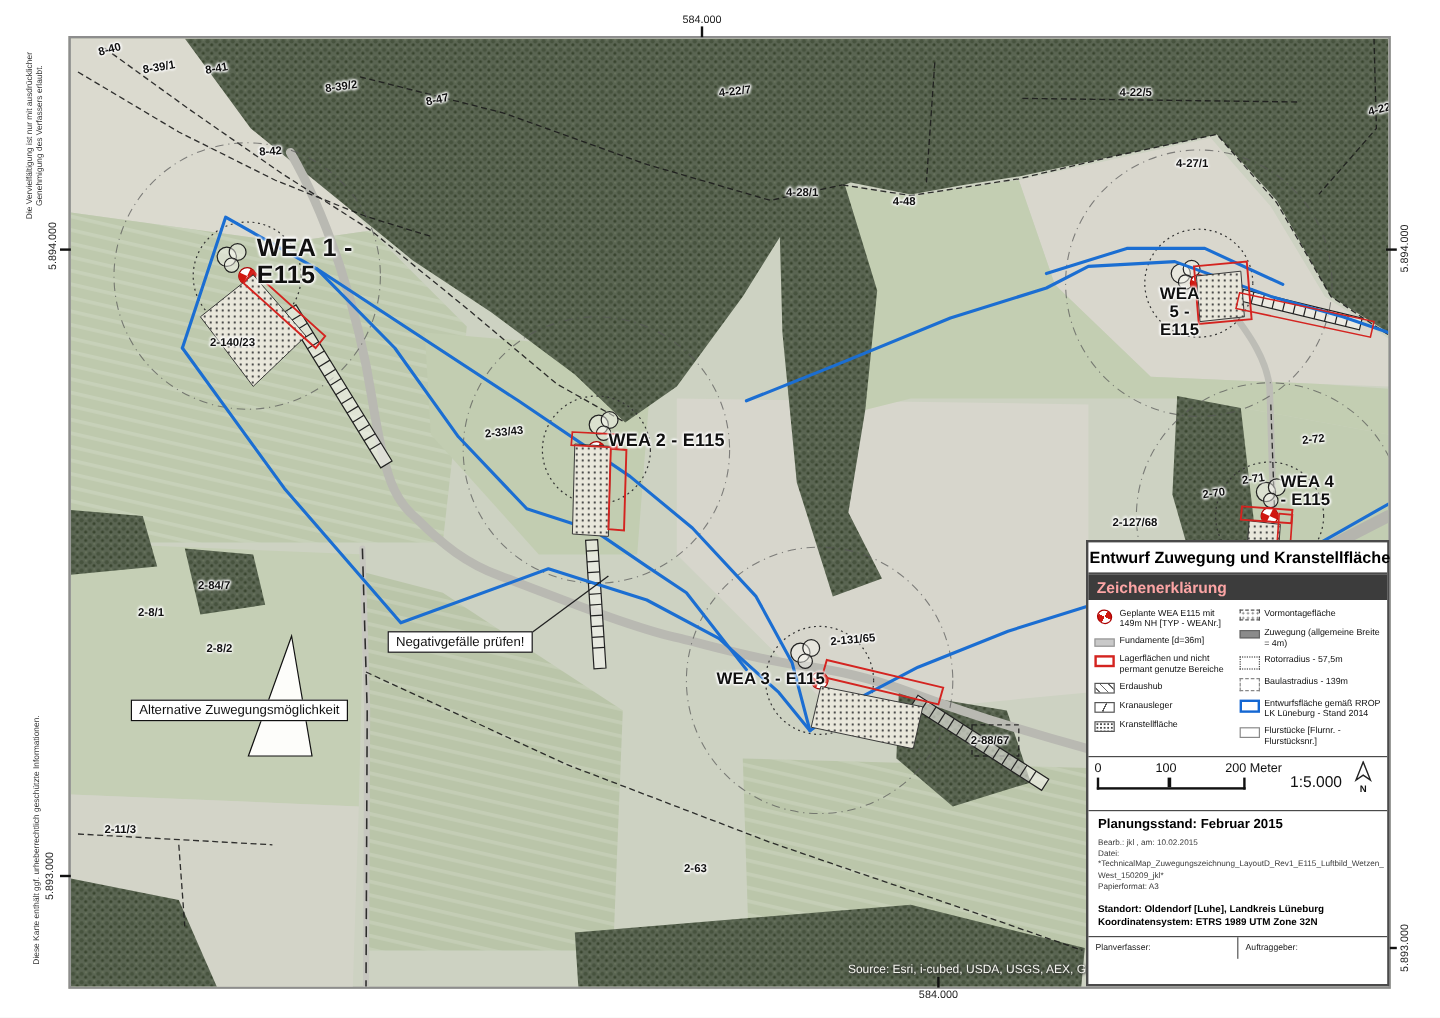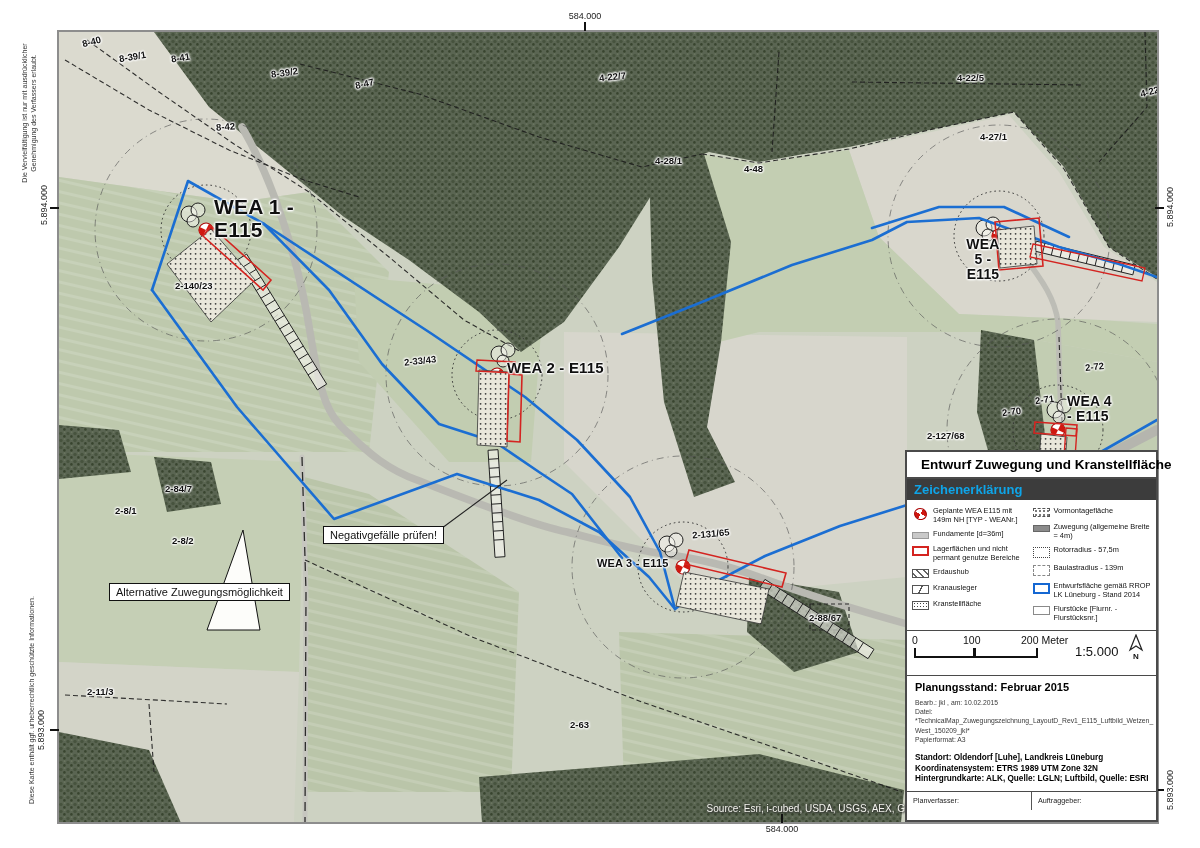--- a/index.html
+++ b/index.html
@@ -21,22 +21,22 @@
   .vrt{transform:translate(-50%,-50%) rotate(-90deg);}
   .tick{position:absolute;background:#111;}
   .copyright{position:absolute;font-size:7px;color:#333;text-align:center;line-height:1.25;
              white-space:pre-line;transform:translate(-50%,-50%) rotate(-90deg);}
   
   #tblock{position:absolute;left:905px;top:450px;width:253px;height:372px;background:#fff;
           border:2px solid #4a4a4a;box-sizing:border-box;z-index:30;}
   #tb-title{border-bottom:2px solid #4a4a4a;padding:7px 7px 4px 7px;font-weight:bold;
             font-size:20px;letter-spacing:-.3px;white-space:nowrap;}
   #tb-title sup{font-size:9.5px;font-weight:bold;}
-  #tb-sub{border-bottom:2px solid #4a4a4a;padding:5px 14px;font-weight:bold;font-size:13.5px;white-space:nowrap;}
-  #tb-leghead{background:#3c3c3c;color:#0ea5e9;font-weight:bold;font-size:13px;padding:3px 7px;}
+  #tb-sub{border-bottom:2px solid #4a4a4a;padding:5px 1px;font-weight:bold;font-size:13.5px;white-space:nowrap;}
+  #tb-leghead{background:#3c3c3c;color:#fca5a5;font-weight:bold;font-size:13px;padding:3px 7px;}
   #tb-legend{display:flex;border-bottom:1.5px solid #4a4a4a;padding:7px 3px 8px 5px;min-height:96px;}
   .legcol{width:50%;display:flex;flex-direction:column;gap:6px;}
   .legitem{display:flex;gap:4px;font-size:7.4px;line-height:1.15;color:#111;align-items:flex-start;}
   .sw{flex:0 0 17px;height:9px;margin-top:1px;box-sizing:border-box;position:relative;}
   .sw-wea-symbol{height:12px;flex-basis:13px;margin-left:2px;margin-right:2px;border-radius:50%;
      border:1px solid #a00;background:conic-gradient(#d01810 0 90deg,#fff 90deg 180deg,#d01810 180deg 270deg,#fff 270deg 360deg);
      transform:rotate(25deg);}
   .sw-fundamente{background:#c9c9c9;border:1px solid #999;height:7px;margin-top:2px;}
   .sw-lager{border:2px solid #d42420;background:#fff;height:10px;}
   .sw-erdaushub{border:1px solid #555;background:repeating-linear-gradient(45deg,#fff 0 2px,#666 2px 3px,#fff 3px 5px);}
@@ -283,21 +283,21 @@
     <div id="labels-layer">
         <div class="maplbl parcel" style="left: 23px; top: 4px; transform: rotate(-15deg); position: absolute;">8-40</div>
         <div class="maplbl parcel" style="left: 60px; top: 19px; transform: rotate(-10deg); position: absolute;">8-39/1</div>
         <div class="maplbl parcel" style="left: 112px; top: 20px; transform: rotate(-10deg); position: absolute;">8-41</div>
         <div class="maplbl parcel" style="left: 212px; top: 35px; transform: rotate(-8deg); position: absolute;">8-39/2</div>
         <div class="maplbl parcel" style="left: 296px; top: 46px; transform: rotate(-12deg); position: absolute;">8-47</div>
         <div class="maplbl parcel" style="left: 157px; top: 89px; transform: rotate(-4deg); position: absolute;">8-42</div>
         <div class="maplbl parcel" style="left: 540px; top: 39px; transform: rotate(-6deg); position: absolute;">4-22/7</div>
         <div class="maplbl parcel" style="left: 596px; top: 123px; transform: rotate(0deg); position: absolute;">4-28/1</div>
         <div class="maplbl parcel" style="left: 685px; top: 131px; transform: rotate(0deg); position: absolute;">4-48</div>
-        <div class="maplbl parcel" style="left: 874px; top: 40px; transform: rotate(0deg); position: absolute; margin-left: 24px;">4-22/5</div>
+        <div class="maplbl parcel" style="left: 874px; top: 40px; transform: rotate(0deg); position: absolute;">4-22/5</div>
         <div class="maplbl parcel" style="left: 1081px; top: 53px; transform: rotate(-14deg); position: absolute;">4-22/4</div>
         <div class="maplbl parcel" style="left: 921px; top: 99px; transform: rotate(0deg); position: absolute;">4-27/1</div>
         <div class="maplbl parcel" style="left: 116px; top: 248px; transform: rotate(0deg); position: absolute;">2-140/23</div>
         <div class="maplbl parcel" style="left: 345px; top: 323px; transform: rotate(-6deg); position: absolute;">2-33/43</div>
         <div class="maplbl parcel" style="left: 106px; top: 451px; transform: rotate(0deg); position: absolute;">2-84/7</div>
         <div class="maplbl parcel" style="left: 56px; top: 473px; transform: rotate(0deg); position: absolute;">2-8/1</div>
         <div class="maplbl parcel" style="left: 113px; top: 503px; transform: rotate(0deg); position: absolute;">2-8/2</div>
         <div class="maplbl parcel" style="left: 28px; top: 654px; transform: rotate(0deg); position: absolute;">2-11/3</div>
         <div class="maplbl parcel" style="left: 511px; top: 687px; transform: rotate(0deg); position: absolute;">2-63</div>
         <div class="maplbl parcel" style="left: 633px; top: 496px; transform: rotate(-5deg); position: absolute;">2-131/65</div>
@@ -306,21 +306,21 @@
         <div class="maplbl parcel" style="left: 976px; top: 362px; transform: rotate(-8deg); position: absolute;">2-71</div>
         <div class="maplbl parcel" style="left: 1026px; top: 329px; transform: rotate(-6deg); position: absolute;">2-72</div>
         <div class="maplbl parcel" style="left: 868px; top: 398px; transform: rotate(0deg); position: absolute;">2-127/68</div>
         <div class="maplbl wea" style="left: 155px; top: 164px; font-size: 21px; position: absolute; text-align: left;">
           <div>WEA 1 -</div>
           <div>E115</div>
         </div>
         <div class="maplbl wea" style="left: 448px; top: 328px; font-size: 15px; position: absolute; text-align: left;">
           <div>WEA 2 - E115</div>
         </div>
-        <div class="maplbl wea" style="left: 538px; top: 526px; font-size: 11px; position: absolute; text-align: left;">
+        <div class="maplbl wea" style="left: 538px; top: 526px; font-size: 14px; position: absolute; text-align: left;">
           <div>WEA 3 - E115</div>
         </div>
         <div class="maplbl wea" style="left: 1008px; top: 362px; font-size: 14px; position: absolute; text-align: left;">
           <div>WEA 4</div>
           <div>- E115</div>
         </div>
         <div class="maplbl wea" style="left: 900px; top: 205px; font-size: 14px; position: absolute; text-align: center; width: 48px;">
           <div>WEA</div>
           <div>5 -</div>
           <div>E115</div>
@@ -422,21 +422,20 @@
       </div>
     </div>
     <div id="tb-info">
       <div class="head">Planungsstand: Februar 2015</div>
       <div class="tiny">Bearb.: jkl , am: 10.02.2015</div>
       <div class="tiny">Datei:</div>
       <div class="tiny">*TechnicalMap_Zuwegungszeichnung_LayoutD_Rev1_E115_Luftbild_Wetzen_West_150209_jkl*</div>
       <div class="tiny">Papierformat: A3</div>
       <div class="std">Standort: Oldendorf [Luhe], Landkreis Lüneburg</div>
       <div class="std" style="margin-top:0;">Koordinatensystem: ETRS 1989 UTM Zone 32N</div>
-      <div class="std" style="margin-top:0;">Hintergrundkarte: ALK, Quelle: LGLN; Luftbild, Quelle: ESRI</div>
     </div>
     <div id="tb-footer">
       <div class="fcol" id="fcol-l">
           <div>Planverfasser:</div>
         </div>
       <div class="fcol" id="fcol-r">
           <div>Auftraggeber:</div>
         </div>
     </div>
   </div>

